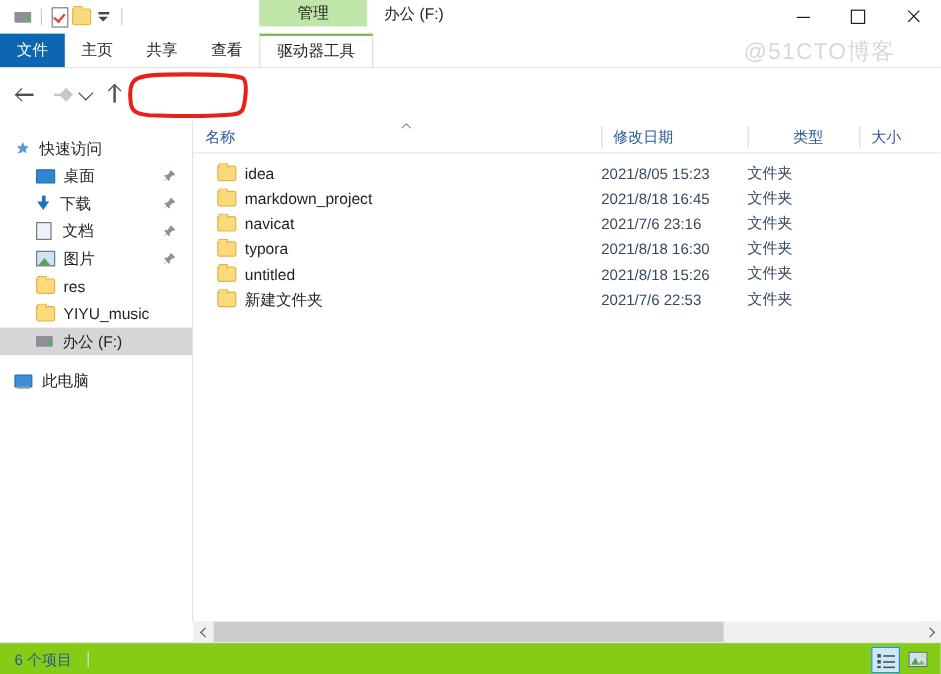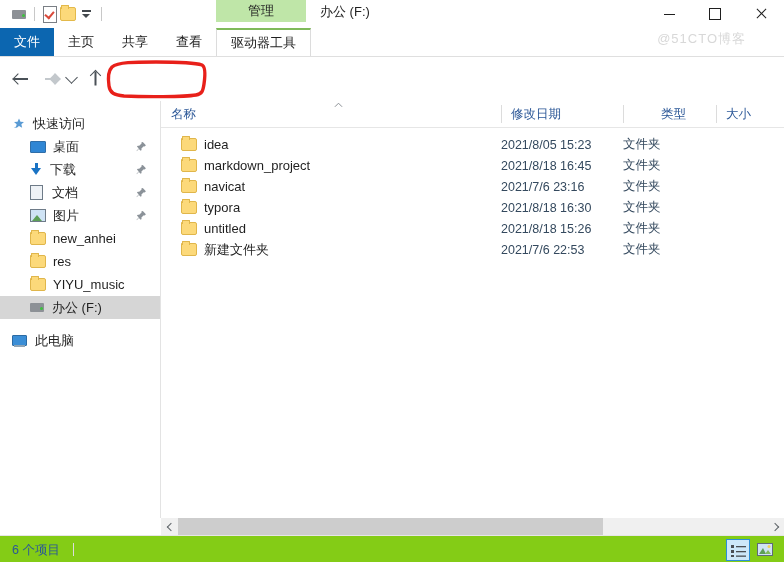--- a/index.html
+++ b/index.html
@@ -129,21 +129,21 @@
   .hs-ch.r{transform:rotate(-135deg);margin-right:2px;}
   .hs-thumb{position:absolute;left:17px;top:0;width:425px;height:17px;background:#cdcdcd;}
 
   
   .statusbar{position:absolute;left:0;top:535px;width:784px;height:27px;background:#84cc16;border-top:1px solid #e6e6e6;}
   .status-txt{position:absolute;left:12px;top:6px;font-size:12.5px;color:#2b5797;}
   .status-sep{position:absolute;left:73px;top:7px;width:1px;height:13px;background:#dcdcdc;}
   .viewbtns{position:absolute;right:8px;top:3px;display:flex;gap:4px;}
   .vbtn{width:22px;height:20px;display:flex;align-items:center;justify-content:center;}
   .vbtn.active{border:1px solid #2b8fd6;background:#cde8f9;}
-  .watermark{position:absolute;right:38px;top:30px;font-size:13px;color:#d8d8d8;letter-spacing:1px;white-space:nowrap;margin-left:24px;}
+  .watermark{position:absolute;right:38px;top:30px;font-size:19px;color:#d8d8d8;letter-spacing:1px;white-space:nowrap;margin-left:24px;}
 </style>
 </head>
 <body>
 
 <div id="app">
 
   <div class="titlebar">
     <div class="qat">
       <span class="qat-ico">
           <span class="drv-ico"></span>
@@ -277,24 +277,20 @@
     </div>
 
     <div class="navitem">
       <span style="margin-left:30px;" class="pics-ico"></span>
       <span class="lbl" style="margin-left:7px;">图片</span>
       <svg class="pin" viewBox="0 0 12 12">
           <path d="M7.4 1.2l3.4 3.4-1.3 1.3-1-.3-2.6 2.6.2 1.5-1 1-2-2-2.4 2.4.1-.7 2.2-2.3-2-2 1-1 1.5.2 2.6-2.6-.3-1z" fill="#8b9299"></path>
         </svg>
     </div>
 
-    <div class="navitem">
-      <span style="margin-left:30px;" class="fold2"></span>
-      <span class="lbl" style="margin-left:7px;">new_anhei</span>
-    </div>
 
     <div class="navitem">
       <span style="margin-left:30px;" class="fold2"></span>
       <span class="lbl" style="margin-left:7px;">res</span>
     </div>
 
     <div class="navitem">
       <span style="margin-left:30px;" class="fold2"></span>
       <span class="lbl" style="margin-left:7px;">YIYU_music</span>
     </div>

